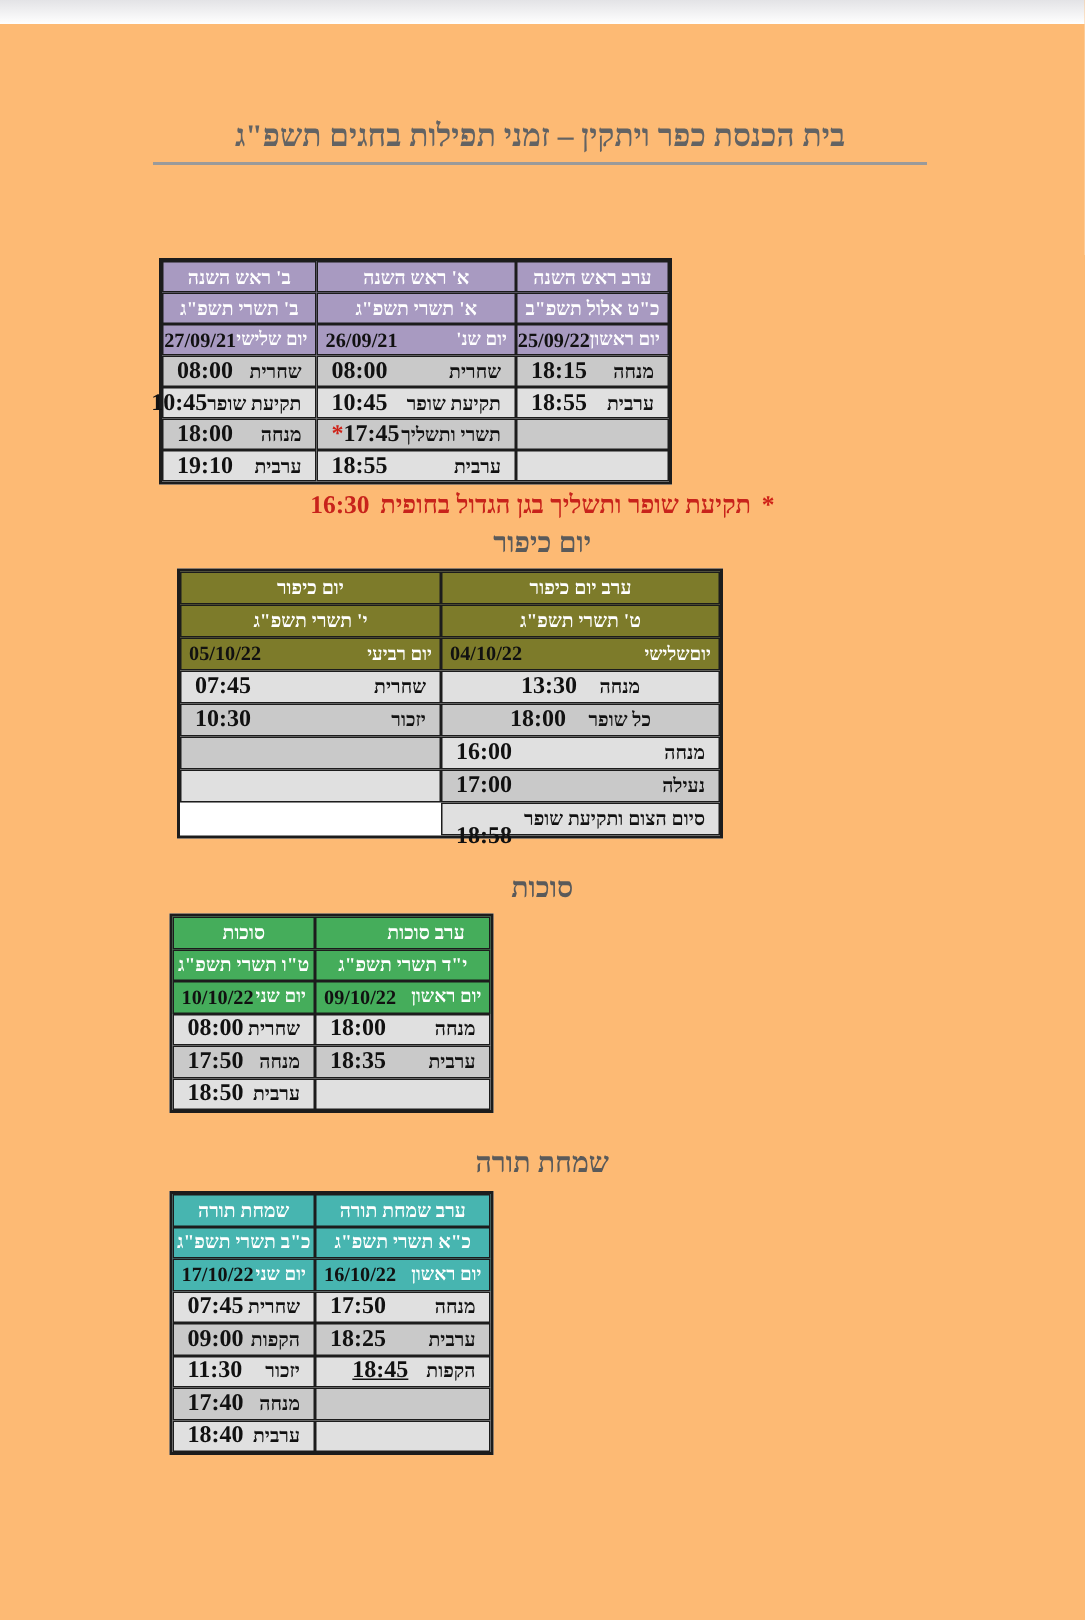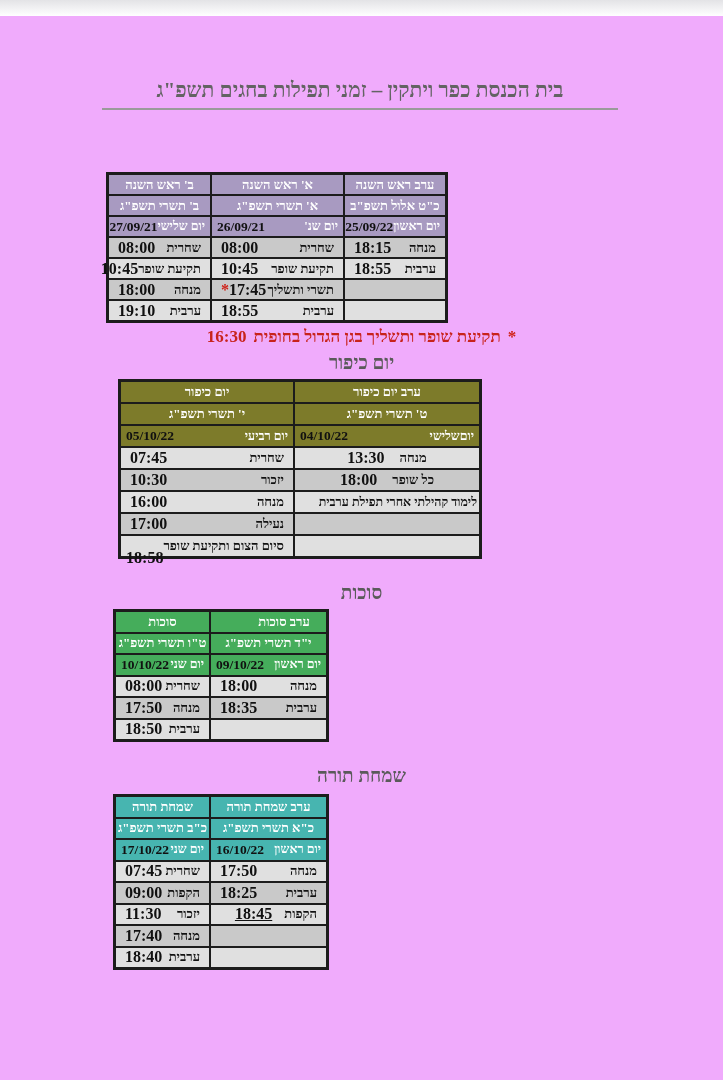--- a/index.html
+++ b/index.html
@@ -1,20 +1,20 @@
 <!DOCTYPE html>
 <html lang="he"><head>
 <meta charset="utf-8">
 <style>
   html,body{margin:0;padding:0;}
   body{
     width:723px;height:1080px;background:#fdfdfd;overflow:hidden;
     font-family:"Liberation Serif","DejaVu Serif","DejaVu Sans",serif;
   }
-  .page{position:relative;width:723px;height:1080px;background:#f0abfc;}
+  .page{position:relative;width:723px;height:1080px;background:#fdba74;}
   .photo-top{position:absolute;top:0;left:0;width:723px;height:16px;
     background:linear-gradient(#e3e3e6,#ffffff);}
   .doc-title{
     position:absolute;top:78px;left:102px;width:516px;
     text-align:center;font-size:21px;font-weight:bold;color:#636363;
     border-bottom:2px solid #9a9a9a;padding-bottom:5px;direction:rtl;
     white-space:nowrap;
   }
   .section-heading{
     position:absolute;left:0;right:0;text-align:center;direction:rtl;
@@ -155,23 +155,20 @@
         <span class="prayer-time" style="direction: ltr;">07:45</span>
       </div>
       <div class="dcell shade-dark center">
         <span class="prayer-label">כל שופר</span>
         <span class="prayer-time" style="direction: ltr;">18:00</span>
       </div>
       <div class="dcell shade-dark">
         <span class="prayer-label">יזכור</span>
         <span class="prayer-time" style="direction: ltr;">10:30</span>
       </div>
-      <div class="dcell shade-light textonly">
-        <span class="prayer-label">לימוד קהילתי אחרי תפילת ערבית</span>
-      </div>
       <div class="dcell shade-light">
         <span class="prayer-label">מנחה</span>
         <span class="prayer-time" style="direction: ltr;">16:00</span>
       </div>
       <div class="dcell shade-dark"></div>
       <div class="dcell shade-dark">
         <span class="prayer-label">נעילה</span>
         <span class="prayer-time" style="direction: ltr;">17:00</span>
       </div>
       <div class="dcell shade-light"></div>

